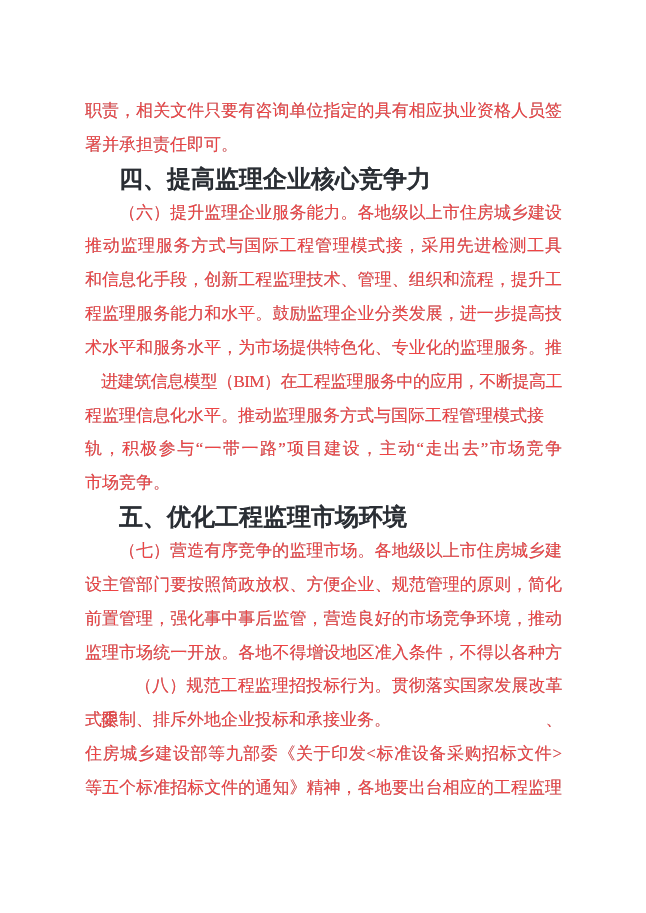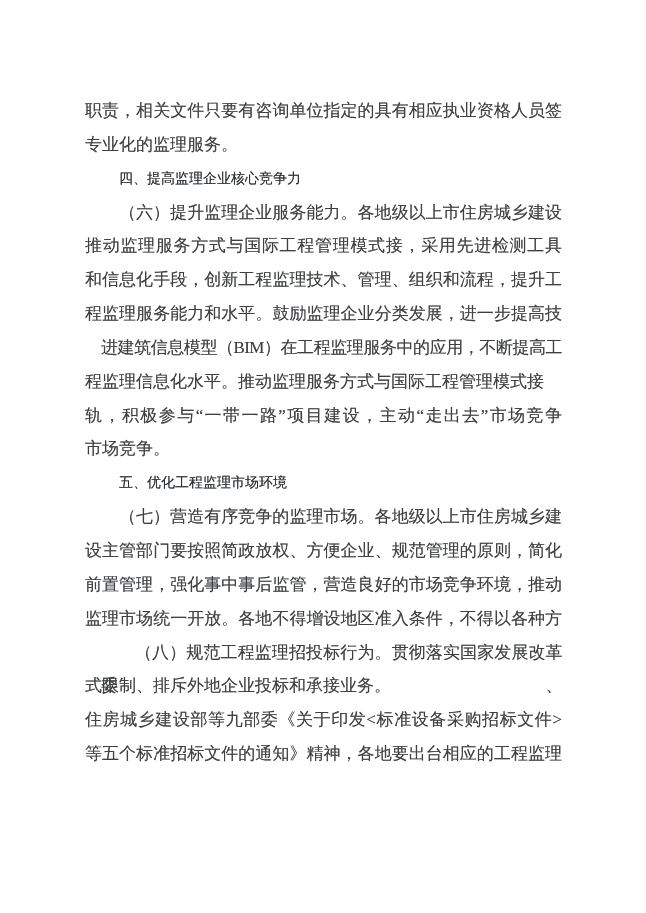--- a/index.html
+++ b/index.html
@@ -25,59 +25,60 @@
   .doc-body {
     position: absolute;
     left: 85px;
     top: 94px;
     width: 477px;
   }
   .line {
     font-size: 17px;
     height: 33.85px;
     line-height: 33.85px;
-    color: #404040;
+    color: #ef4444;
     white-space: nowrap;
     text-align: left;
     text-align-last: left;
     text-shadow: 0 0 0.5px rgba(70, 82, 98, 0.55);
   }
   .line.full {
     white-space: normal;
     text-align: justify;
     text-align-last: justify;
   }
   .line.indent {
     text-indent: 34px;
   }
   .line.tight {
     letter-spacing: -0.62px;
     margin-left: 16px;
   }
   .line.heading {
     font-family: "Liberation Sans", "DejaVu Sans", sans-serif;
-    font-weight: normal;
-    font-size: 14px;
+    font-weight: bold;
+    font-size: 24px;
     color: #2a2e34;
     text-indent: 34px;
     text-shadow: 0 0 0.4px rgba(42, 46, 52, 0.6);
   }
 </style>
 </head>
 <body>
 
 <div class="page">
   <div class="doc-body">
       <div class="line full">职责，相关文件只要有咨询单位指定的具有相应执业资格人员签</div>
-      <div class="line">专业化的监理服务。</div>
+      <div class="line">署并承担责任即可。</div>
       <div class="line heading">四、提高监理企业核心竞争力</div>
       <div class="line indent full">（六）提升监理企业服务能力。各地级以上市住房城乡建设</div>
       <div class="line full">推动监理服务方式与国际工程管理模式接，采用先进检测工具</div>
       <div class="line full">和信息化手段，创新工程监理技术、管理、组织和流程，提升工</div>
       <div class="line full">程监理服务能力和水平。鼓励监理企业分类发展，进一步提高技</div>
+      <div class="line full">术水平和服务水平，为市场提供特色化、专业化的监理服务。推</div>
       <div class="line full tight">进建筑信息模型（BIM）在工程监理服务中的应用，不断提高工</div>
       <div class="line">程监理信息化水平。推动监理服务方式与国际工程管理模式接</div>
       <div class="line full">轨，积极参与“一带一路”项目建设，主动“走出去”市场竞争</div>
       <div class="line">市场竞争。</div>
       <div class="line heading">五、优化工程监理市场环境</div>
       <div class="line indent full">（七）营造有序竞争的监理市场。各地级以上市住房城乡建</div>
       <div class="line full">设主管部门要按照简政放权、方便企业、规范管理的原则，简化</div>
       <div class="line full">前置管理，强化事中事后监管，营造良好的市场竞争环境，推动</div>
       <div class="line full">监理市场统一开放。各地不得增设地区准入条件，不得以各种方</div>
       <div class="line indent full tight">（八）规范工程监理招投标行为。贯彻落实国家发展改革委、</div>

